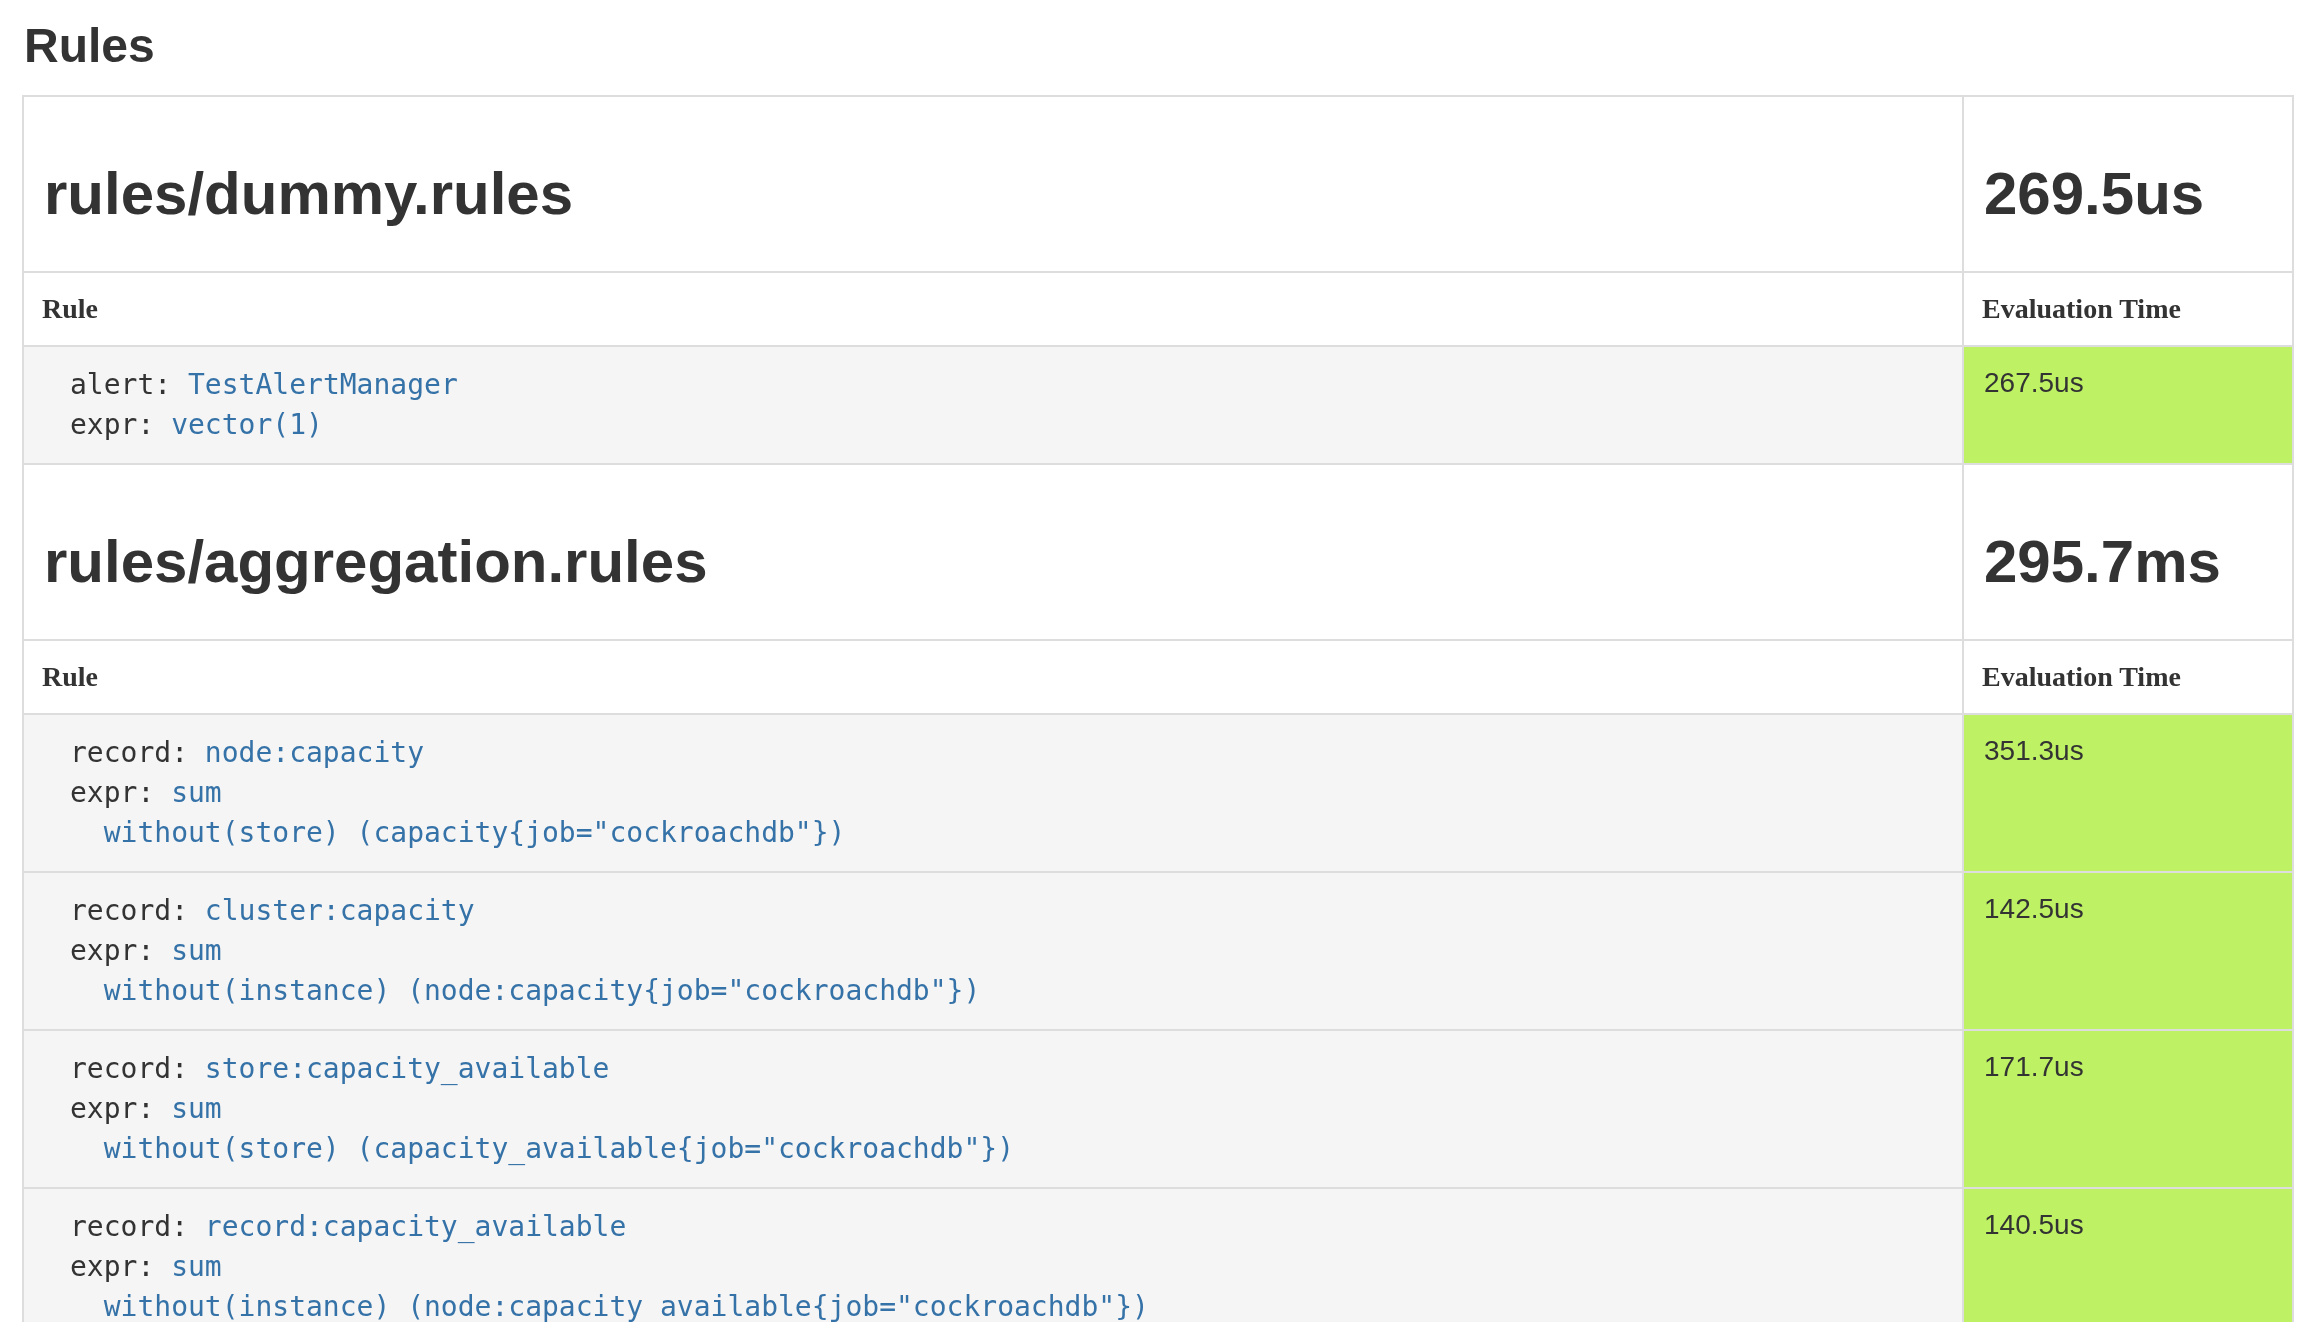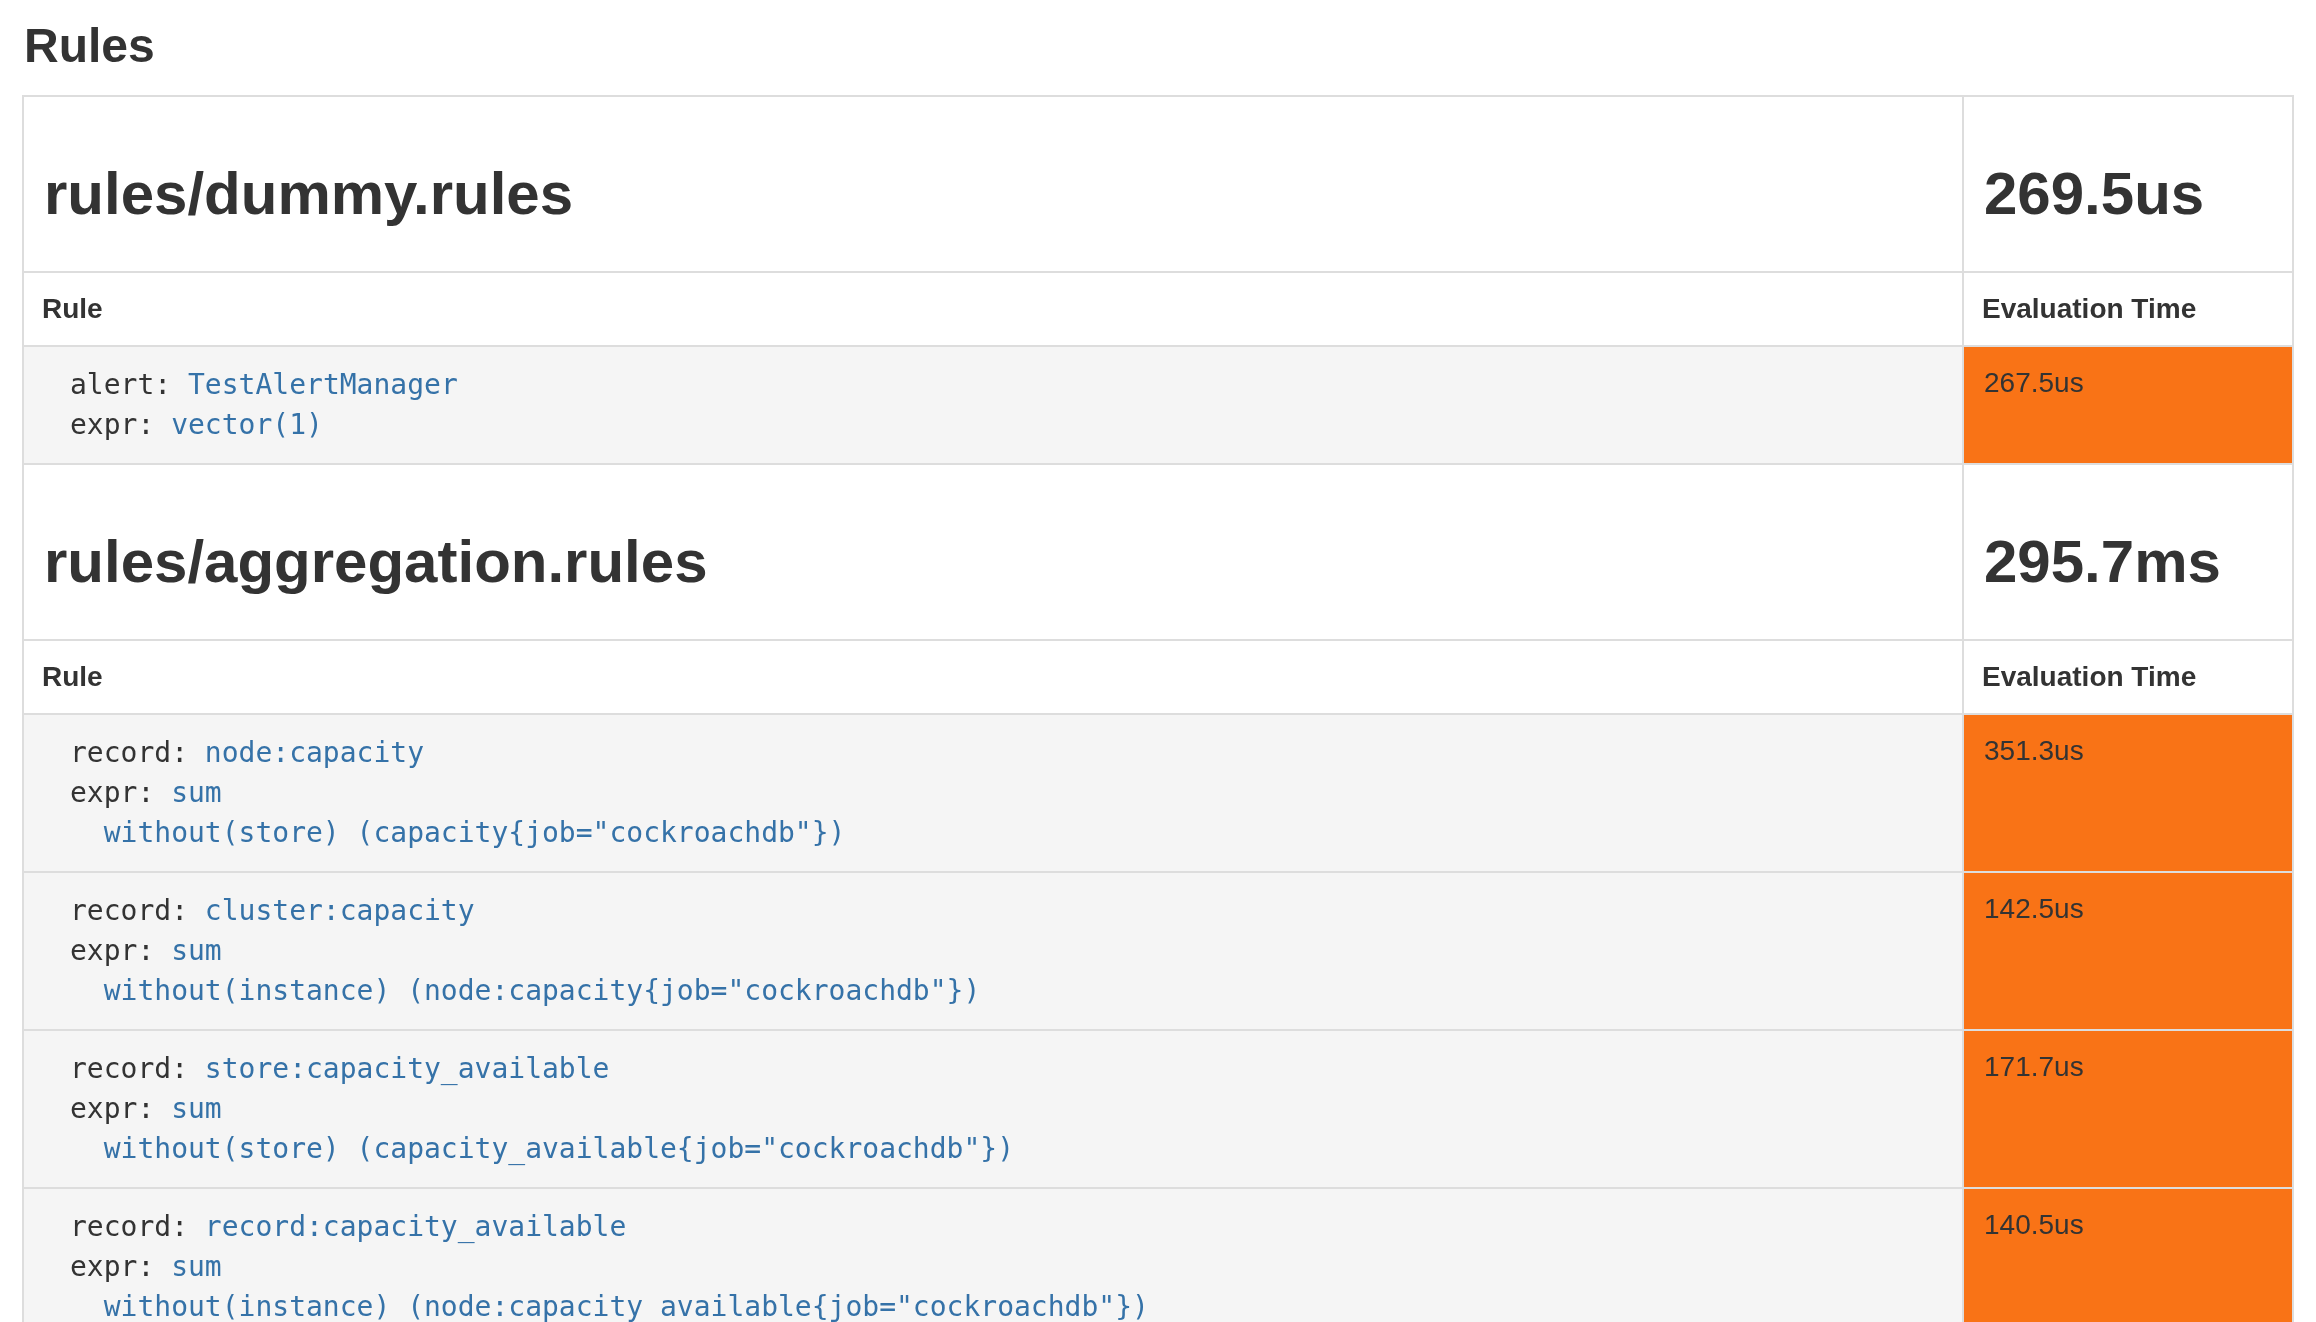--- a/index.html
+++ b/index.html
@@ -45,20 +45,21 @@
     white-space: nowrap;
     overflow: hidden;
   }
   td.head-cell {
     padding: 16px 18px;
     font-size: 28px;
     line-height: 40px;
     font-weight: 700;
     background: #ffffff;
     color: #333333;
+    font-family: Liberation Serif, serif;
   }
   td.code-cell {
     padding: 18px 22px;
     background: #f5f5f5;
   }
   .code-line {
     font-family: "DejaVu Sans Mono", "Liberation Mono", monospace;
     font-size: 28px;
     line-height: 40px;
     white-space: pre;
@@ -67,21 +68,21 @@
   }
   .code-line a {
     color: #3572a8;
     text-decoration: none;
     cursor: pointer;
   }
   td.eval-cell {
     padding: 16px 20px;
     font-size: 28px;
     line-height: 40px;
-    background: #f97316;
+    background: #bef264;
     color: #333333;
     margin-left: 12px;
   }
 </style>
 </head>
 <body>
 
 <h1 class="page-title">Rules</h1>
 
 <table class="rules-table">

